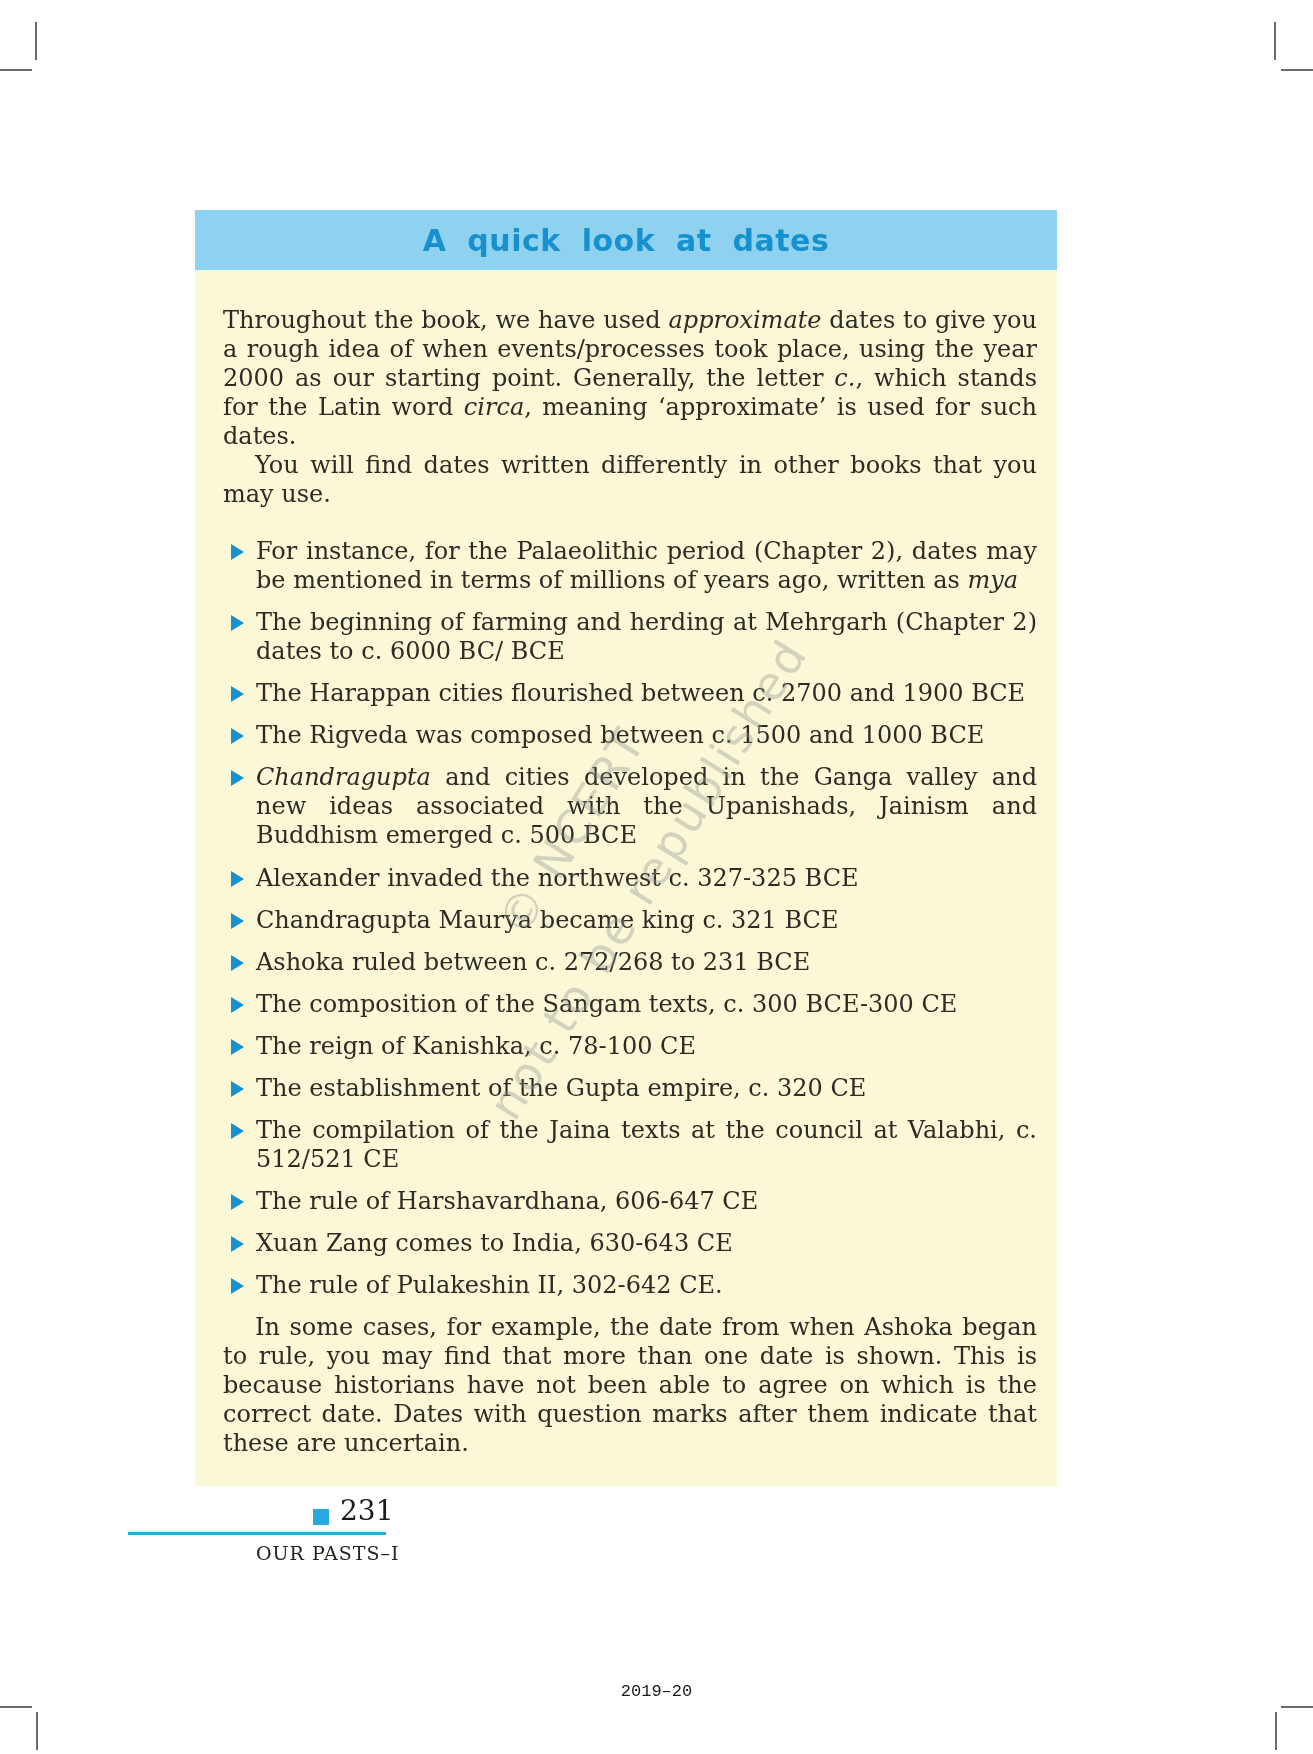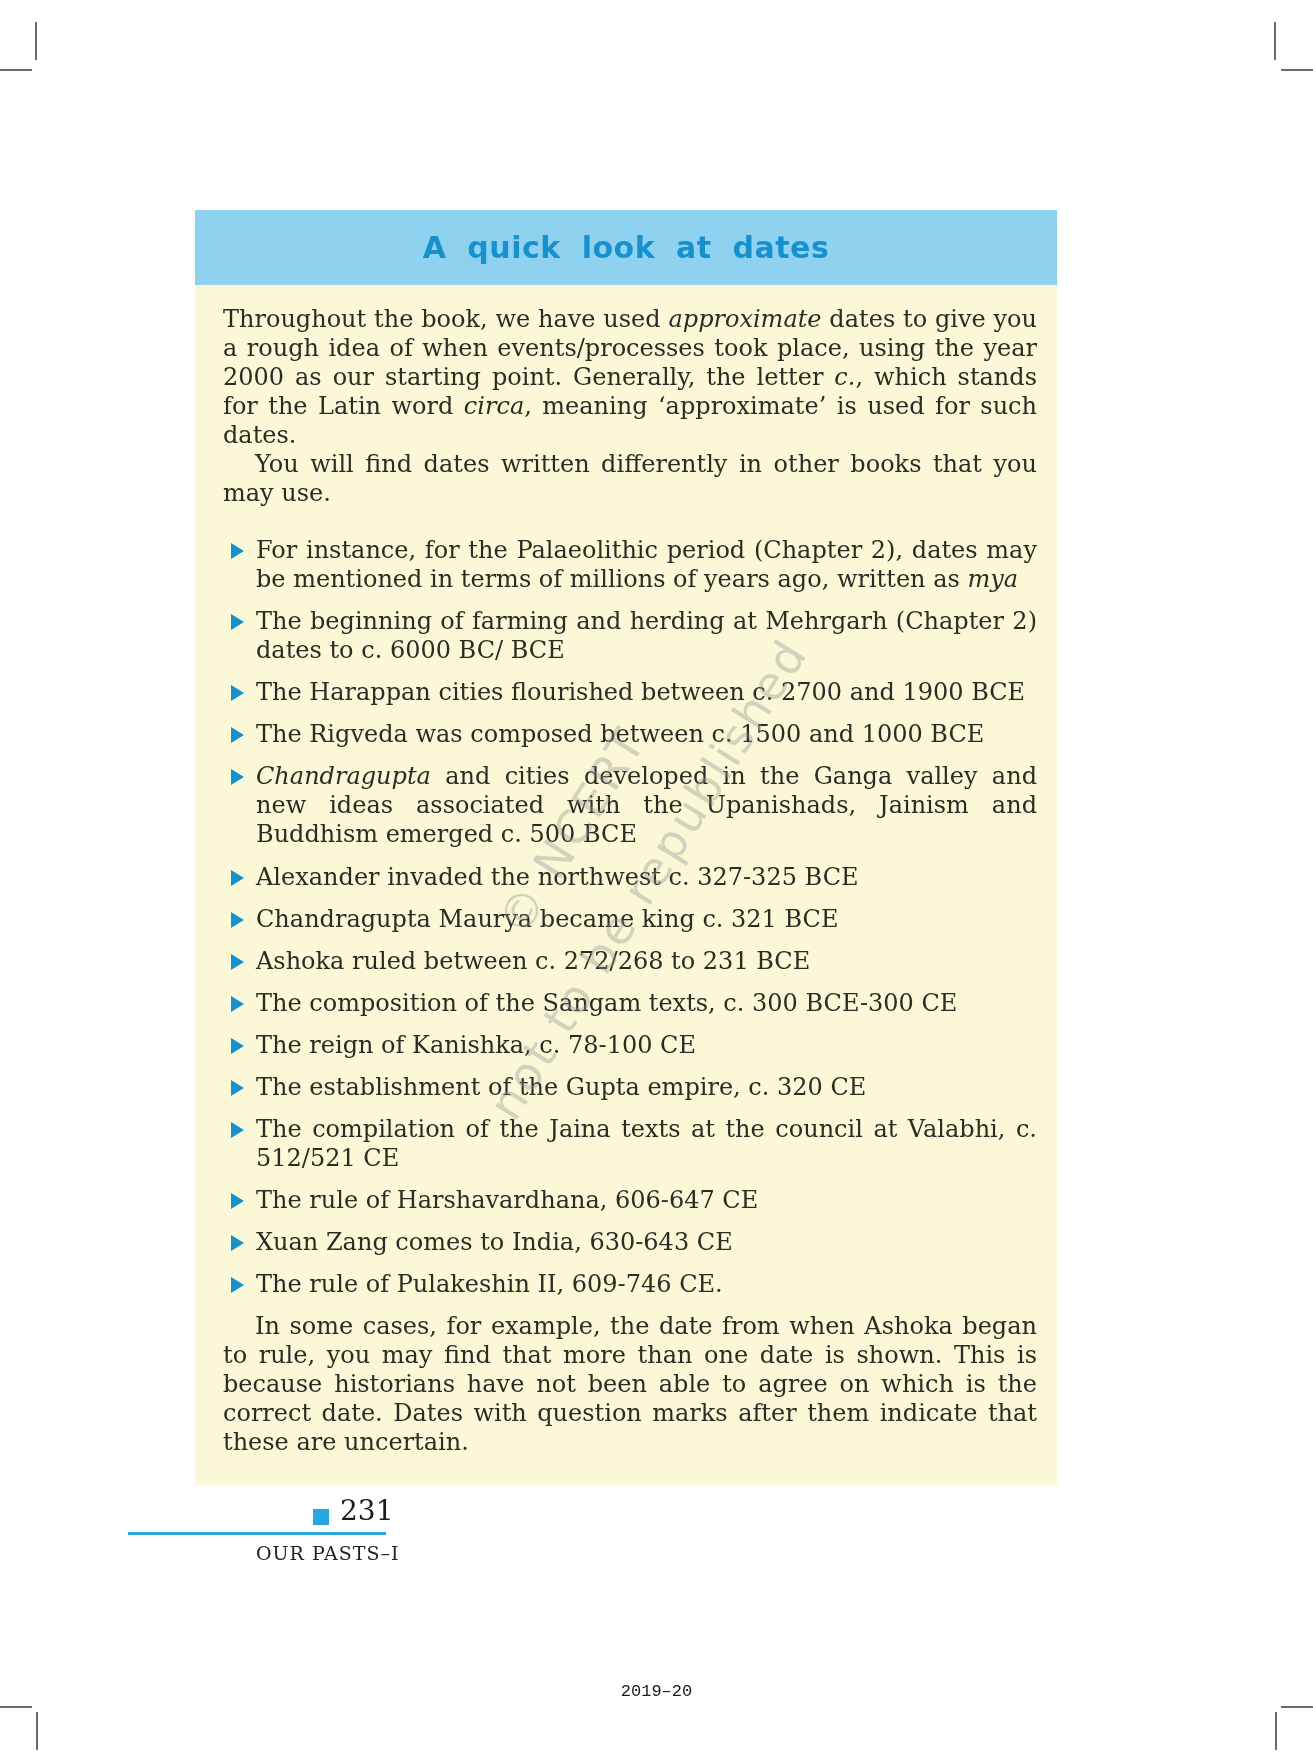--- a/index.html
+++ b/index.html
@@ -11,33 +11,33 @@
     overflow:hidden;
   }
 
   
   .crop { position:absolute; background:#6b6b6b; }
 
   
   .quick-box { position:absolute; left:195px; top:210px; width:862px; }
   .box-header {
     background:#8FD2F0;
-    height:75px;
+    height:60px;
     display:flex; align-items:center; justify-content:center;
   }
   .box-title {
     margin:0;
     font-family:"DejaVu Sans", sans-serif;
     font-size:30px; font-weight:bold;
     color:#1791CE;
     word-spacing:10px; letter-spacing:0.5px;
   }
   .box-body {
     background:#FBF8D7;
-    padding:20px 20px 28px 28px;
+    padding:36px 20px 28px 28px;
     font-size:24px; line-height:1.21;
     color:#2e2a24;
   }
   .box-body p { margin:0; text-align:justify; }
   .indent { text-indent:32px; }
 
   .dates-list { list-style:none; margin:28px 0 0 0; padding:0; }
   .dates-list li { display:flex; margin-bottom:13px; padding-left:8px; }
   .tri {
     flex:0 0 auto; width:0; height:0;
@@ -151,21 +151,21 @@
           <li>
     <span class="tri"></span>
     <span class="li-text"><span>The rule of Harshavardhana, 606-647 CE</span></span>
   </li>
           <li>
     <span class="tri"></span>
     <span class="li-text"><span>Xuan Zang comes to India, 630-643 CE</span></span>
   </li>
           <li>
     <span class="tri"></span>
-    <span class="li-text"><span>The rule of Pulakeshin II, 609-746 CE.</span></span>
+    <span class="li-text"><span>The rule of Pulakeshin II, 302-642 CE.</span></span>
   </li>
         </ul>
       <p class="indent closing"><span>In some cases, for example, the date from when Ashoka began to rule, you may find that more than one date is shown. This is because historians have not been able to agree on which is the correct date. Dates with question marks after them indicate that these are uncertain.</span></p>
     </div>
   </section>
 
   <div class="watermark">
     <span>© NCERT</span>
     <span>not to be republished</span>
   </div>

